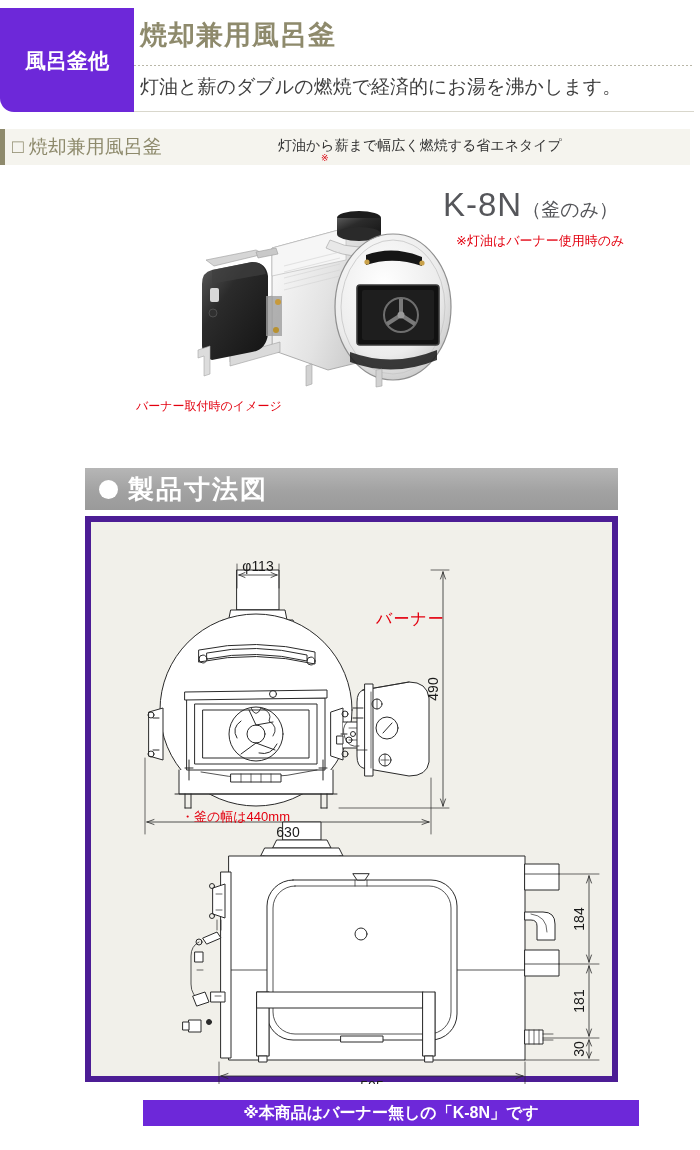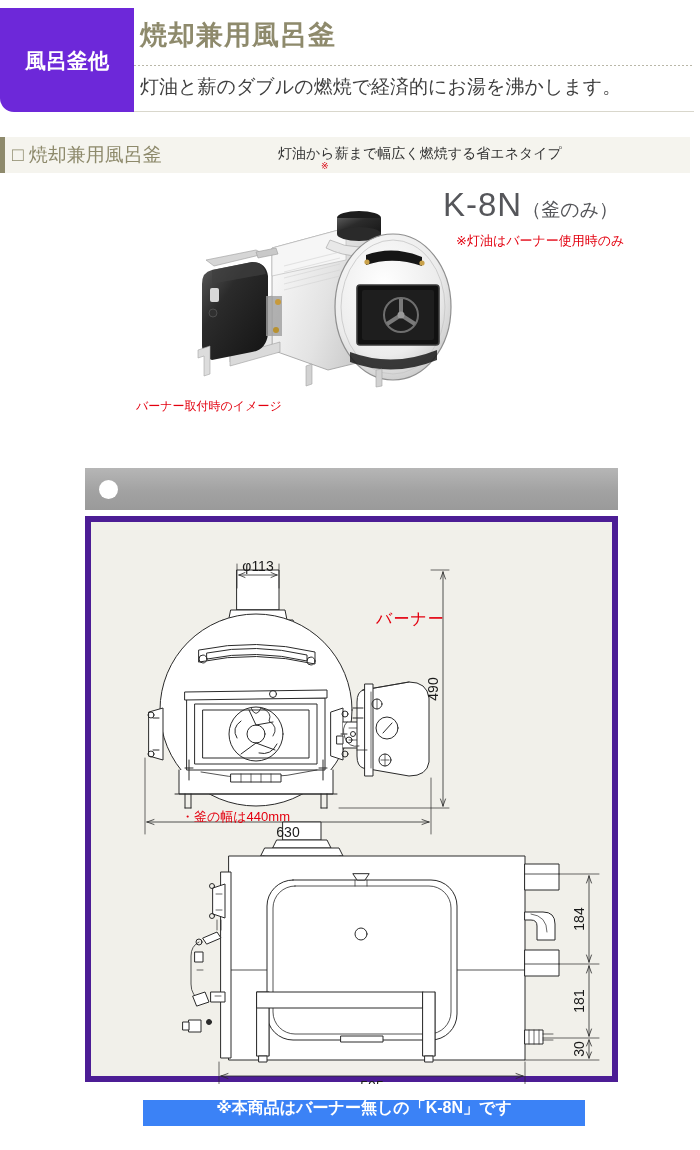--- a/index.html
+++ b/index.html
@@ -32,21 +32,21 @@
   }
   .hdr-sub{
     position:absolute;left:6px;top:68px;
     color:#3f3f3f;font-size:19px;letter-spacing:0px;white-space:nowrap;line-height:1.2;
   }
   .hdr-rule{
     position:absolute;left:134px;top:103px;width:560px;height:1px;background:#d9d7cc;
   }
   
   .band{
-    position:absolute;left:0;top:137px;width:690px;height:36px;
+    position:absolute;left:0;top:129px;width:690px;height:36px;
     background:#f5f4ee;
   }
   .band-bar{position:absolute;left:0;top:0;width:5px;height:36px;background:#8e8a6c;}
   .band-left{
     position:absolute;left:12px;top:7px;color:#8e8a6c;font-size:19px;
     white-space:nowrap;line-height:1.2;
   }
   .band-right{
     position:absolute;left:278px;top:8px;color:#333333;font-size:14px;
     white-space:nowrap;line-height:1.2;
@@ -94,22 +94,22 @@
   .red-note{
     position:absolute;left:90px;top:288px;color:#e3000f;font-size:13px;
     white-space:nowrap;line-height:1;
   }
   .burner-lbl{
     position:absolute;left:237px;top:89px;color:#e3000f;font-size:16px;
     font-weight:normal;white-space:nowrap;line-height:1;letter-spacing:1px;margin-left:48px;
   }
   
   .banner{
-    position:absolute;left:143px;top:1100px;width:442px;height:26px;
-    background:#3b82f6;display:flex;justify-content:center;
+    position:absolute;left:143px;top:1100px;width:496px;height:26px;
+    background:#6d28d9;display:flex;align-items:center;justify-content:center;
   }
   .banner span{
     color:#ffffff;font-size:16px;font-weight:bold;letter-spacing:0px;
     white-space:nowrap;line-height:1;
   }
   svg{display:block;}
 </style>
 </head>
 <body>
 
@@ -213,20 +213,21 @@
         <path d="M124,78 L180,64"></path>
       <path d="M124,84 L180,70"></path>
         <path d="M124,90 L180,76"></path>
     </g>
   </svg>
 </div>
 <div class="photo-cap">バーナー取付時のイメージ</div>
 
 <div class="sect">
   <div class="sect-dot"></div>
+  <div class="sect-title">製品寸法図</div>
 </div>
 
 <div class="dbox">
   <div class="dbox-inner">
     <svg width="529" height="562" viewBox="0 0 529 562">
       <g stroke="#2a2a2a" fill="none" stroke-width="1" stroke-linecap="round" stroke-linejoin="round">
 
         <rect x="146" y="48" width="42" height="40" fill="#ffffff"></rect>
         <path d="M146,88 L188,88"></path>
         <path d="M140,88 L194,88 L196,98 L138,98 Z" fill="#ffffff"></path>

